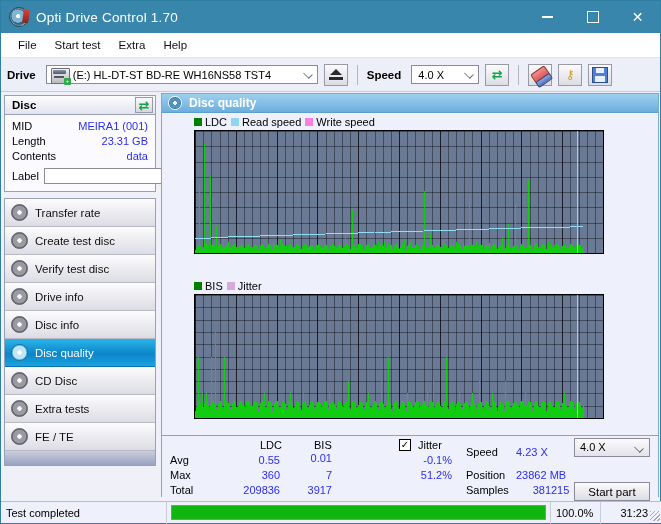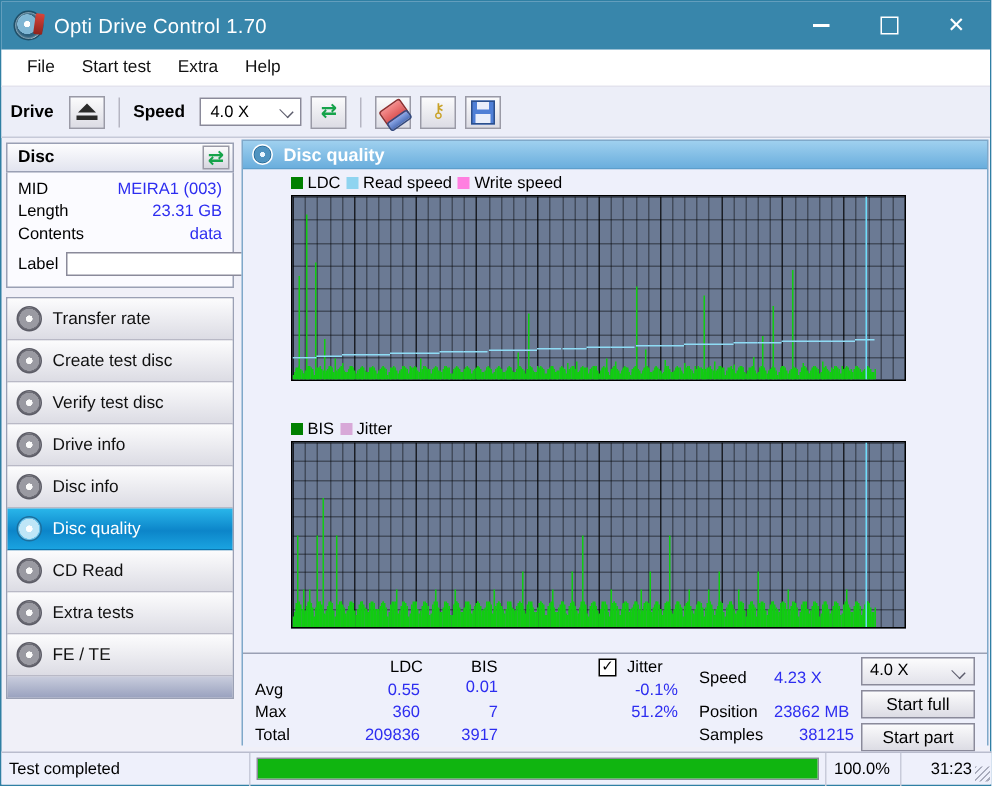--- a/index.html
+++ b/index.html
@@ -179,20 +179,27 @@
 
   <div class="menubar">
     <div class="menu-item">File</div>
     <div class="menu-item">Start test</div>
     <div class="menu-item">Extra</div>
     <div class="menu-item">Help</div>
   </div>
 
   <div class="toolbar">
     <span class="tb-label">Drive</span>
+    <div class="combo drive-combo">
+      <span class="drive-ico">
+          <span class="plus">+</span>
+        </span>
+      <span>(E:)  HL-DT-ST BD-RE  WH16NS58 TST4</span>
+      <span class="arrow"></span>
+    </div>
     <div class="tbtn eject"></div>
     <span class="sep"></span>
     <span class="tb-label">Speed</span>
     <div class="combo speed-combo">
       <span>4.0 X</span>
       <span class="arrow"></span>
     </div>
     <div class="tbtn">
         <span class="refresh-ic">⇄</span>
       </div>
@@ -213,21 +220,21 @@
     <div class="left">
       <div class="panel-hdr">
         <b>Disc</b>
         <div class="hdr-btn">
             <span class="refresh-ic">⇄</span>
           </div>
       </div>
       <div class="disc-body">
         <div class="drow">
           <span class="k">MID</span>
-          <span class="v">MEIRA1 (003)</span>
+          <span class="v">MEIRA1 (001)</span>
         </div>
         <div class="drow">
           <span class="k">Length</span>
           <span class="v">23.31 GB</span>
         </div>
         <div class="drow">
           <span class="k">Contents</span>
           <span class="v">data</span>
         </div>
         <div class="label-row">
@@ -259,21 +266,21 @@
         <div class="navitem">
           <span class="disc-ic"></span>
           <span class="nav-lbl">Disc info</span>
         </div>
         <div class="navitem sel">
           <span class="disc-ic"></span>
           <span class="nav-lbl">Disc quality</span>
         </div>
         <div class="navitem">
           <span class="disc-ic"></span>
-          <span class="nav-lbl">CD Read</span>
+          <span class="nav-lbl">CD Disc</span>
         </div>
         <div class="navitem">
           <span class="disc-ic"></span>
           <span class="nav-lbl">Extra tests</span>
         </div>
         <div class="navitem">
           <span class="disc-ic"></span>
           <span class="nav-lbl">FE / TE</span>
         </div>
         <div class="nav-pad"></div>
@@ -1761,21 +1768,20 @@
         <span class="res-val" style="left:354px;top:10px;width:52px;text-align:left;">4.23 X</span>
         <span class="res-txt" style="left:304px;top:33px;">Position</span>
         <span class="res-val" style="left:354px;top:33px;width:70px;text-align:left;">23862 MB</span>
         <span class="res-txt" style="left:304px;top:48px;">Samples</span>
         <span class="res-val" style="left:354px;top:48px;width:70px;text-align:center;">381215</span>
 
         <div class="mini-combo" style="left:412px;top:2px;">
           <span>4.0 X</span>
           <span class="arrow" style="position:absolute;right:6px;top:5px;width:7px;height:7px;border-right:1.3px solid #5b5b6b;border-bottom:1.3px solid #5b5b6b;transform:rotate(45deg) scaleY(.7);"></span>
         </div>
-        <div class="btn" style="left:412px;top:24px;width:76px;height:19px;">Start full</div>
         <div class="btn" style="left:412px;top:46px;width:76px;height:19px;">Start part</div>
       </div>
     </div>
   </div>
 
   <div class="statusbar">
     <div class="sb-cell" style="width:166px;">Test completed</div>
     <div class="sb-cell" style="width:384px;padding:0 4px;">
       <div class="progress">
         <div class="fill" id="pfill" style="width: 100%;"></div>

